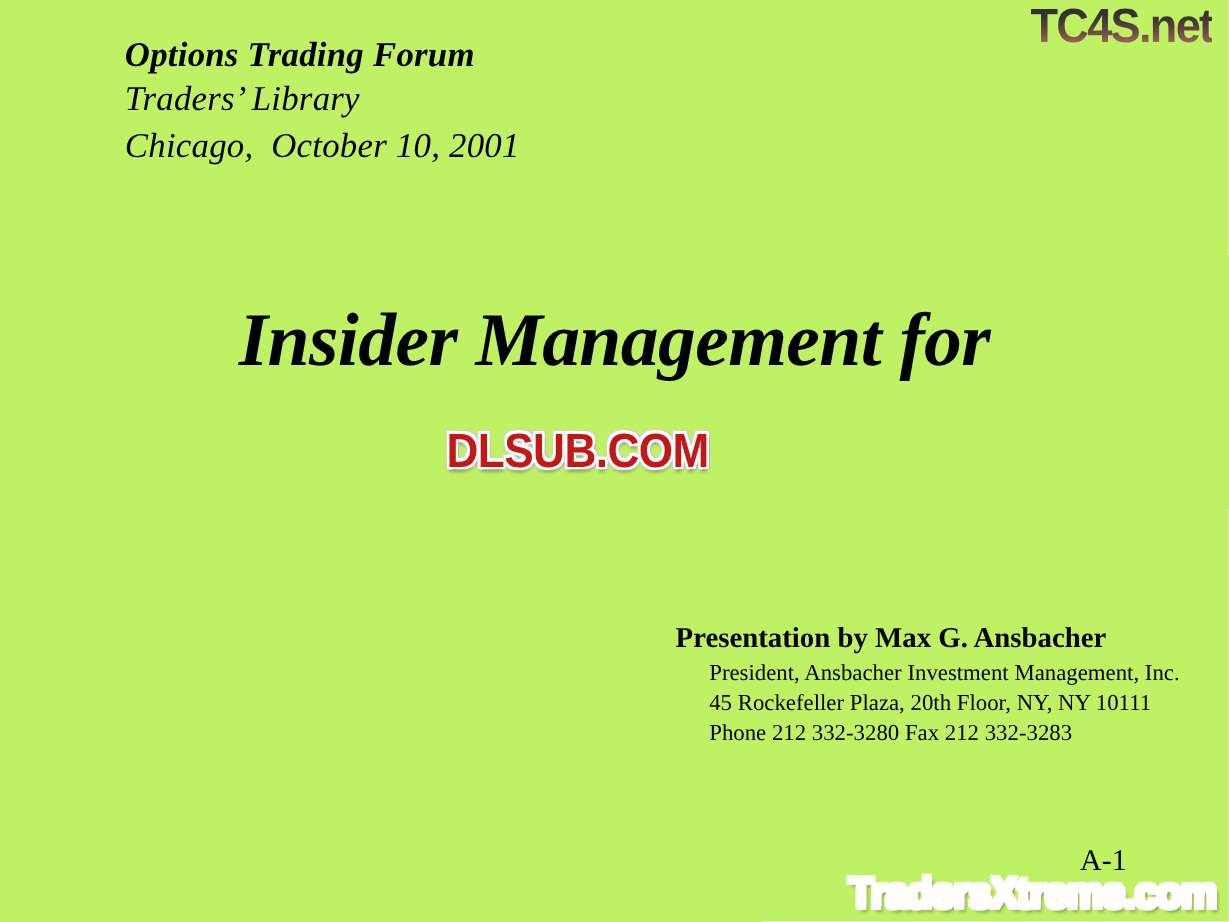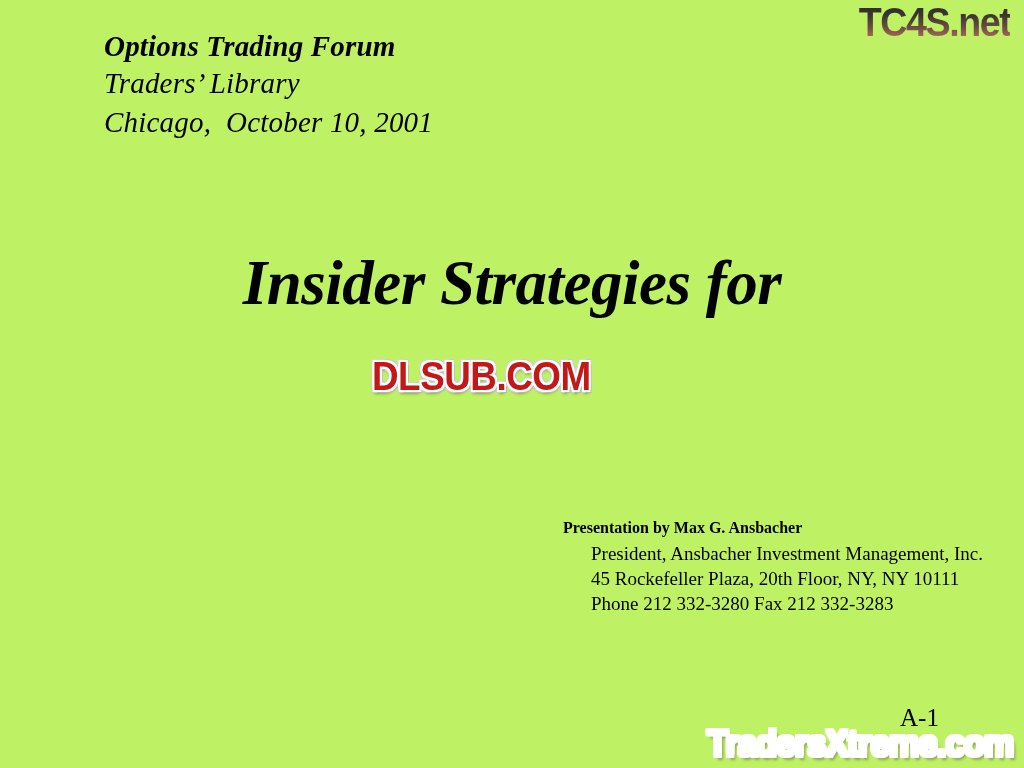--- a/index.html
+++ b/index.html
@@ -72,21 +72,21 @@
   
   #presenter-block {
     position: absolute;
     left: 563px;
     top: 520px;
     line-height: 1.0;
   }
   #presenter-block .pline { display: block; white-space: pre; }
   .pline-name {
     font-weight: bold;
-    font-size: 16px;
+    font-size: 24px;
     padding-bottom: 8px;
   }
   .pline-detail {
     font-weight: normal;
     font-size: 19px;
     padding-bottom: 6px;
     margin-left: 28px;
   }
 
   
@@ -192,21 +192,21 @@
 
   <div id="wm-tc4s">TC4S.net</div>
 
   <div id="header-block">
     <span class="hline hline-event">Options Trading Forum</span>
     <span class="hline hline-org">Traders’ Library</span>
     <span class="hline hline-place">Chicago,  October 10, 2001</span>
   </div>
 
   <div id="title-block">
-    <span id="title-line-1" class="tline">Insider Strategies for</span>
+    <span id="title-line-1" class="tline">Insider Management for</span>
   </div>
 
   <div id="wm-dlsub">DLSUB.COM</div>
 
   <div id="presenter-block">
     <span class="pline pline-name">Presentation by Max G. Ansbacher</span>
     <span class="pline pline-detail">President, Ansbacher Investment Management, Inc.</span>
     <span class="pline pline-detail">45 Rockefeller Plaza, 20th Floor, NY, NY 10111</span>
     <span class="pline pline-detail">Phone 212 332-3280 Fax 212 332-3283</span>
   </div>

